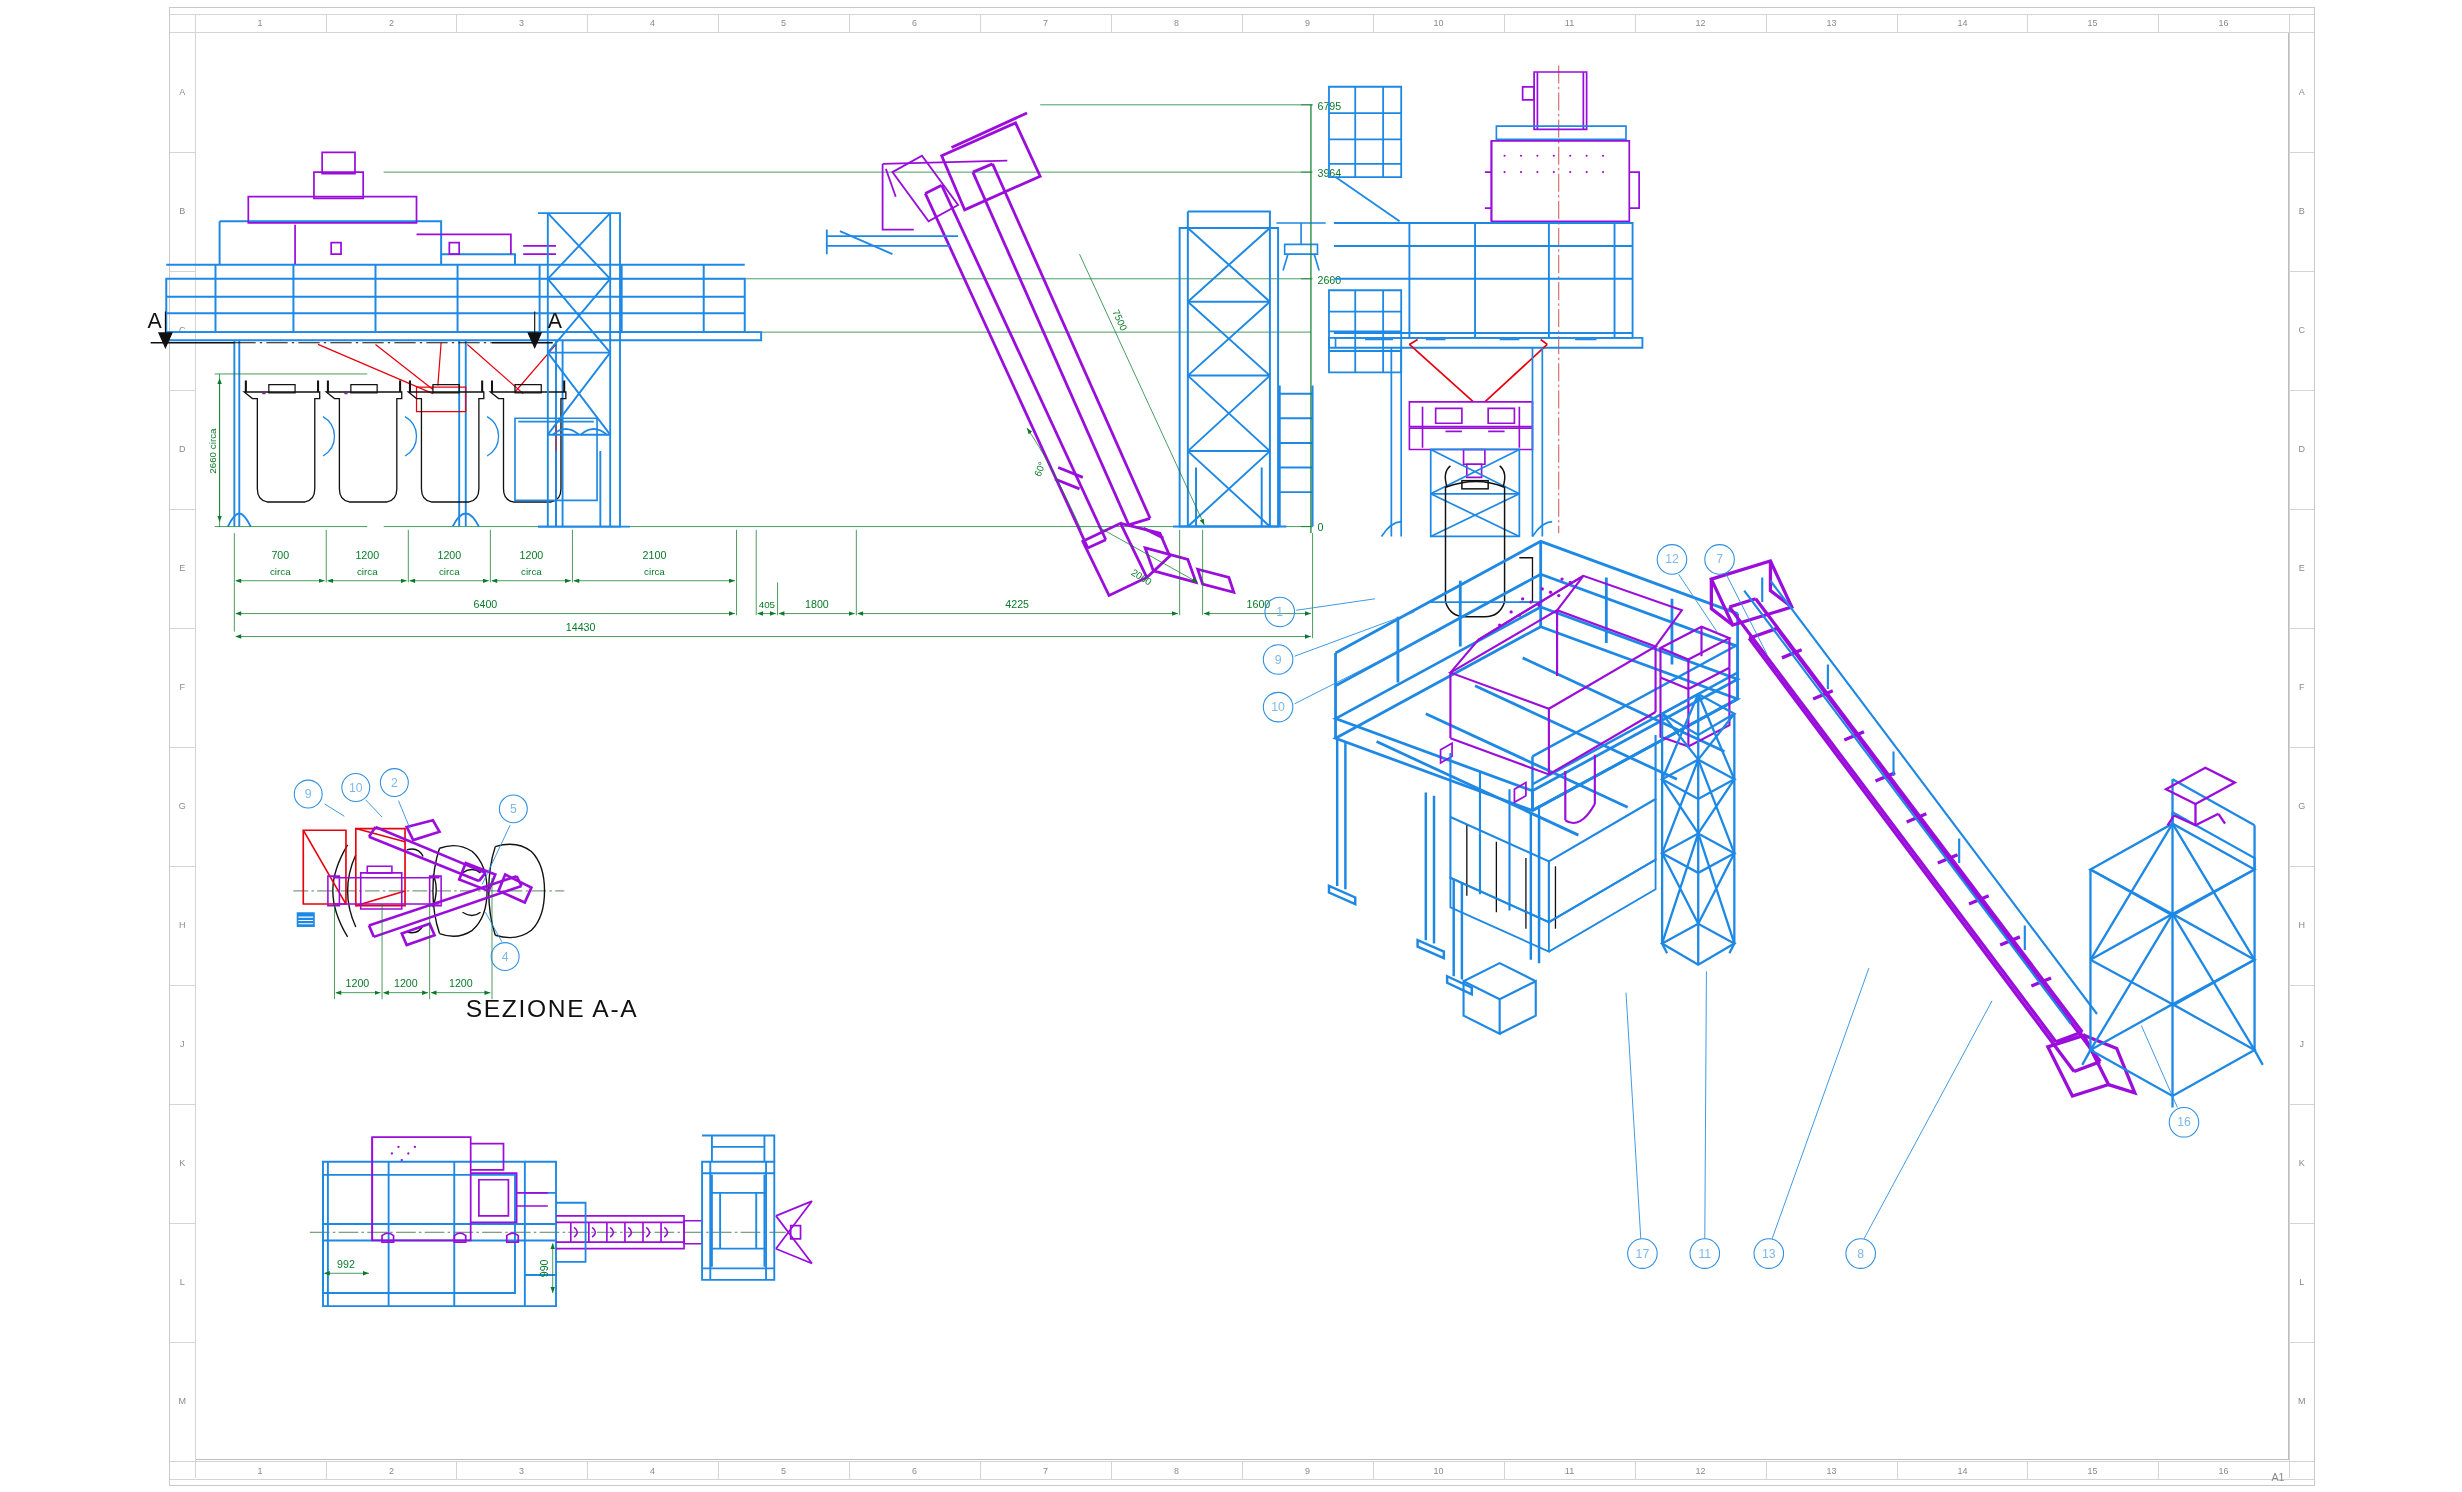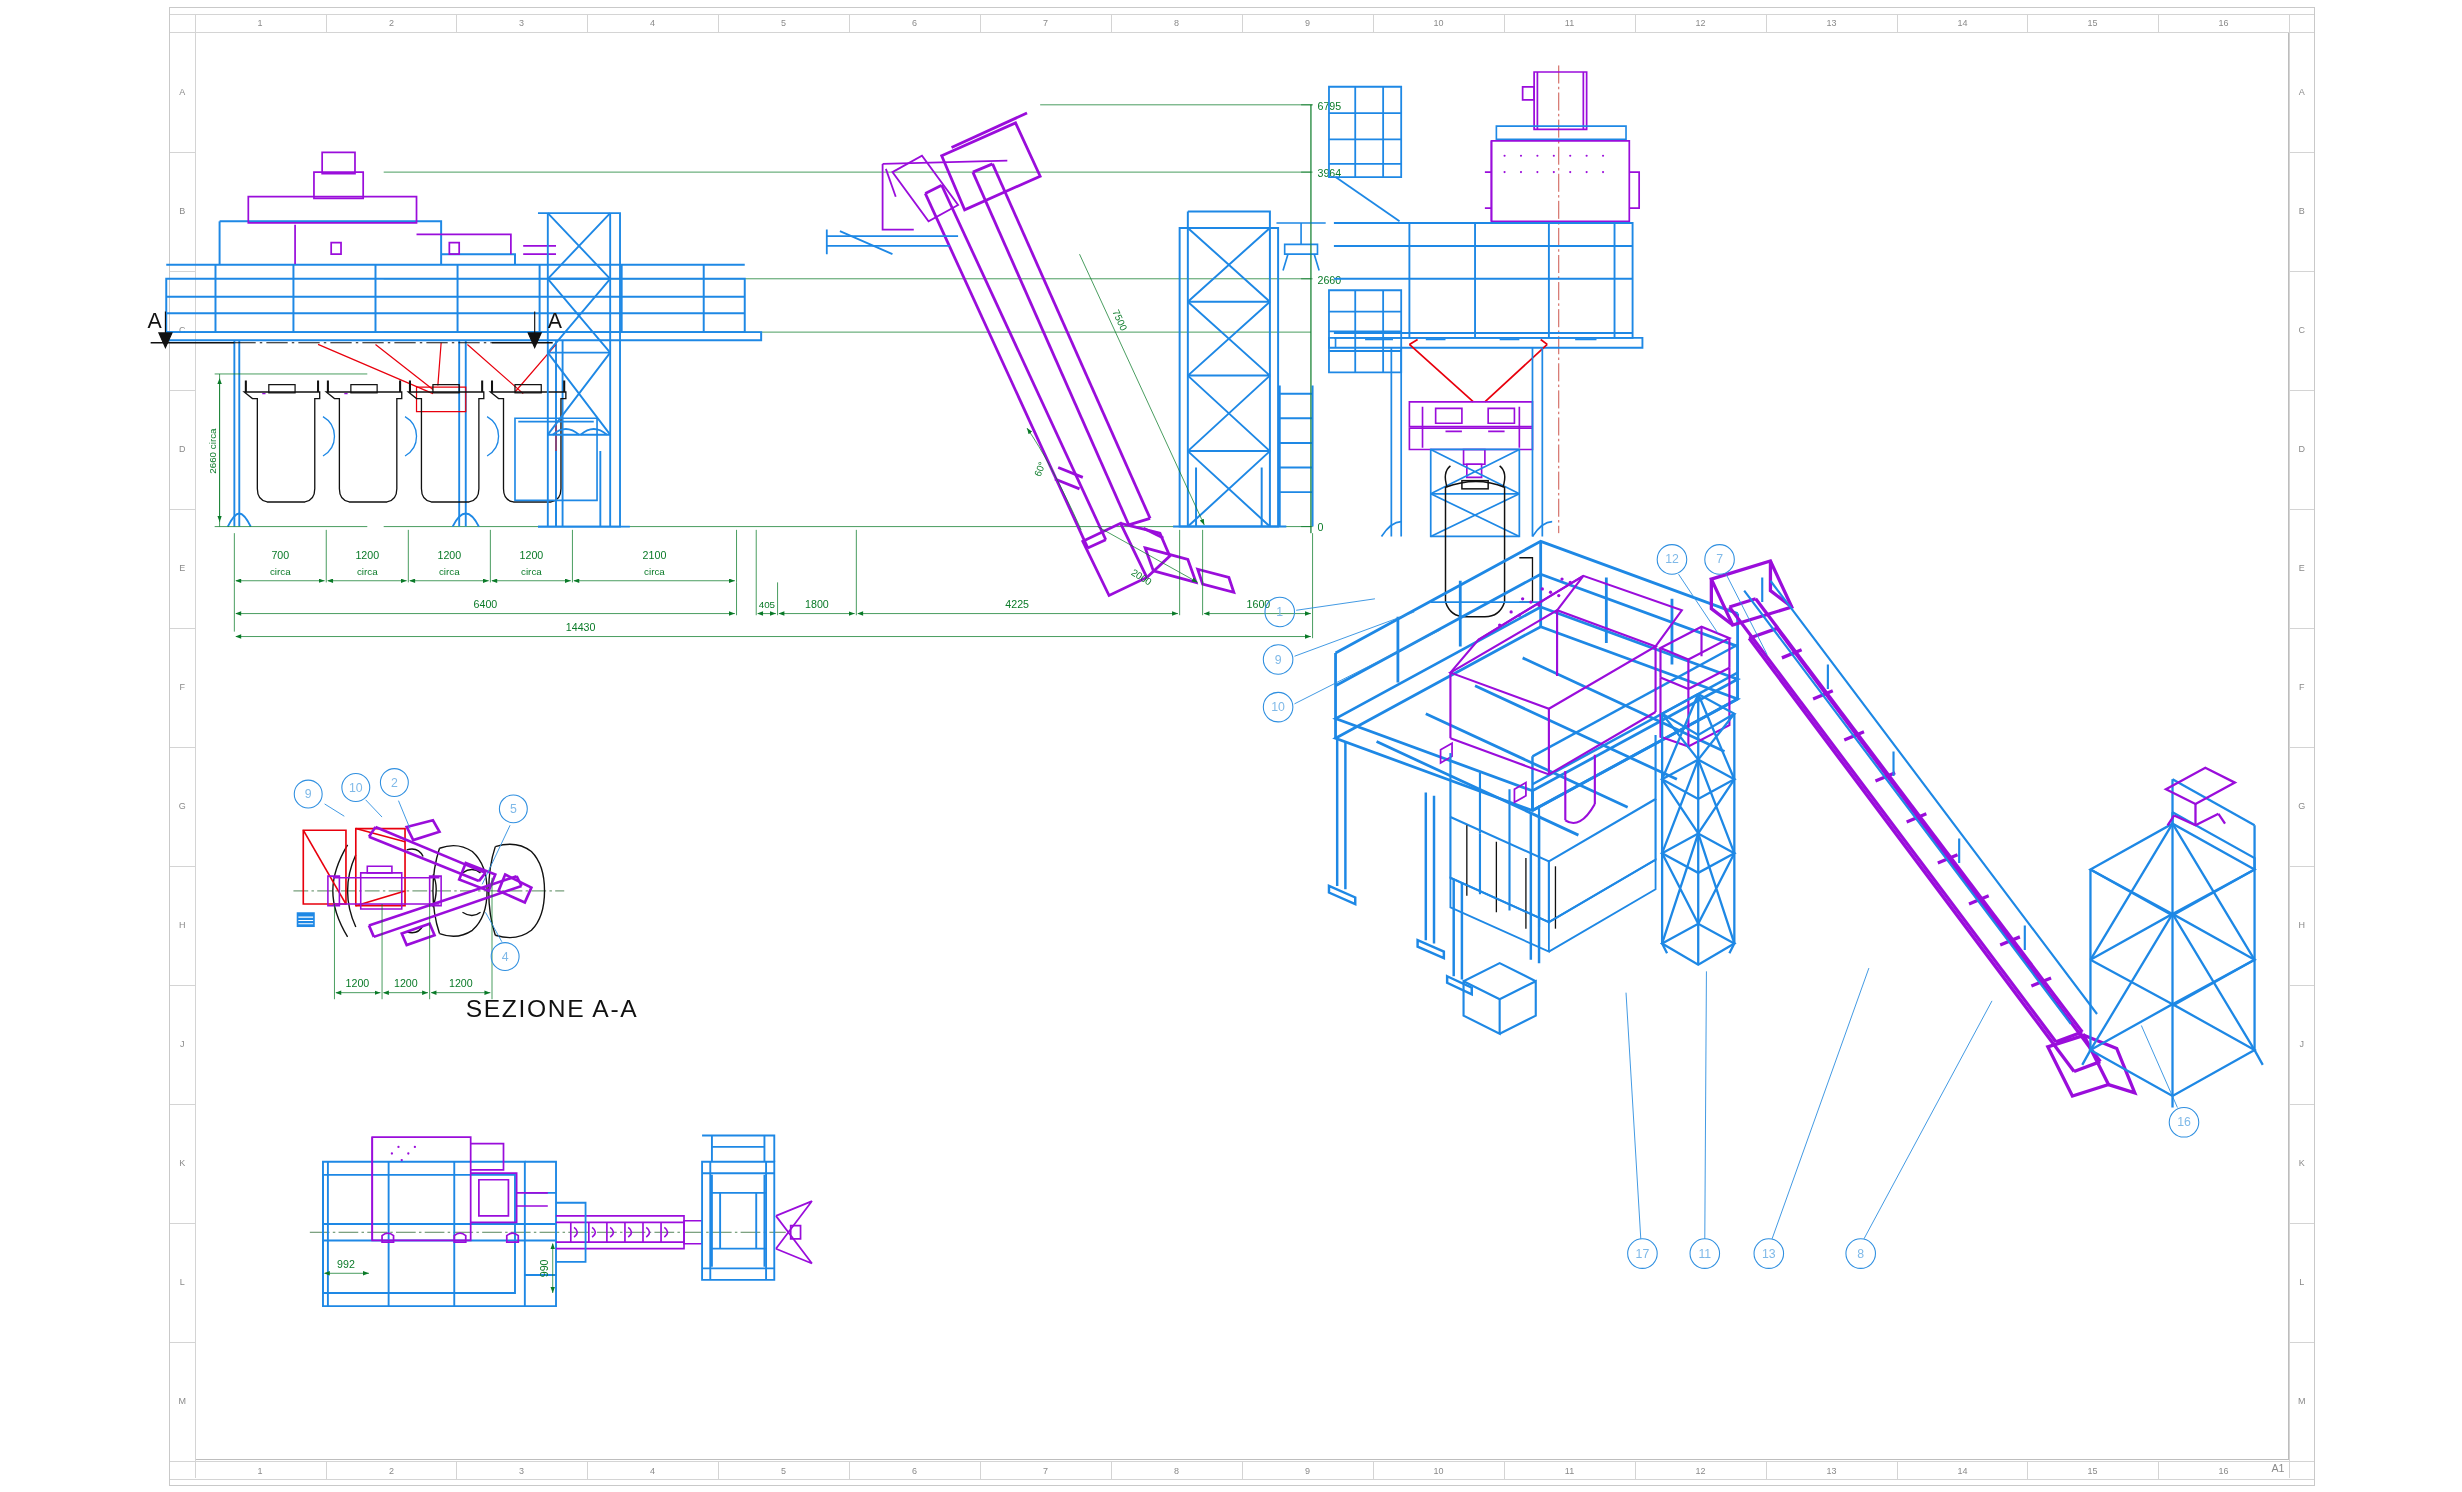--- a/index.html
+++ b/index.html
@@ -11,21 +11,21 @@
   
   #frame{position:absolute;left:24.6px;top:24.6px;right:24.6px;bottom:24.6px;border:0.8px solid #bdbdbd;}
   .colhdr,.rowhdr{position:absolute;font-size:9px;color:#8a8a8a;text-align:center;
          display:flex;align-items:center;justify-content:center;}
   .coltop{top:6.6px;height:18px;}
   .colbot{bottom:4.9px;height:18px;}
   .rowcell{width:24.6px;}
   .tick{position:absolute;background:#d4d4d4;}
   .tickv{width:0.8px;}
   .tickh{height:0.8px;}
-  #a1label{position:absolute;right:29.5px;bottom:11px;font-size:10.7px;color:#8a8a8a;margin-left:9px;}
+  #a1label{position:absolute;right:29.5px;bottom:2px;font-size:10.7px;color:#8a8a8a;margin-left:9px;}
   svg{position:absolute;left:0;top:0;overflow:visible;}
   text{font-family:"Liberation Sans",sans-serif;}
   .dimtxt{fill:#0a7a28;font-size:13px;}
   .dimtxt-s{fill:#0a7a28;font-size:12px;}
   .bub{fill:none;stroke:#2f8fe0;stroke-width:1.3;}
   .bubtxt{fill:#7fb9e8;font-size:15px;text-anchor:middle;dominant-baseline:central;}
   .leader{stroke:#2f8fe0;stroke-width:1.1;fill:none;}
   .sect-label{fill:#111;font-size:30px;letter-spacing:2px;}
   .sect-mark{fill:#111;font-size:26px;}
 </style>

